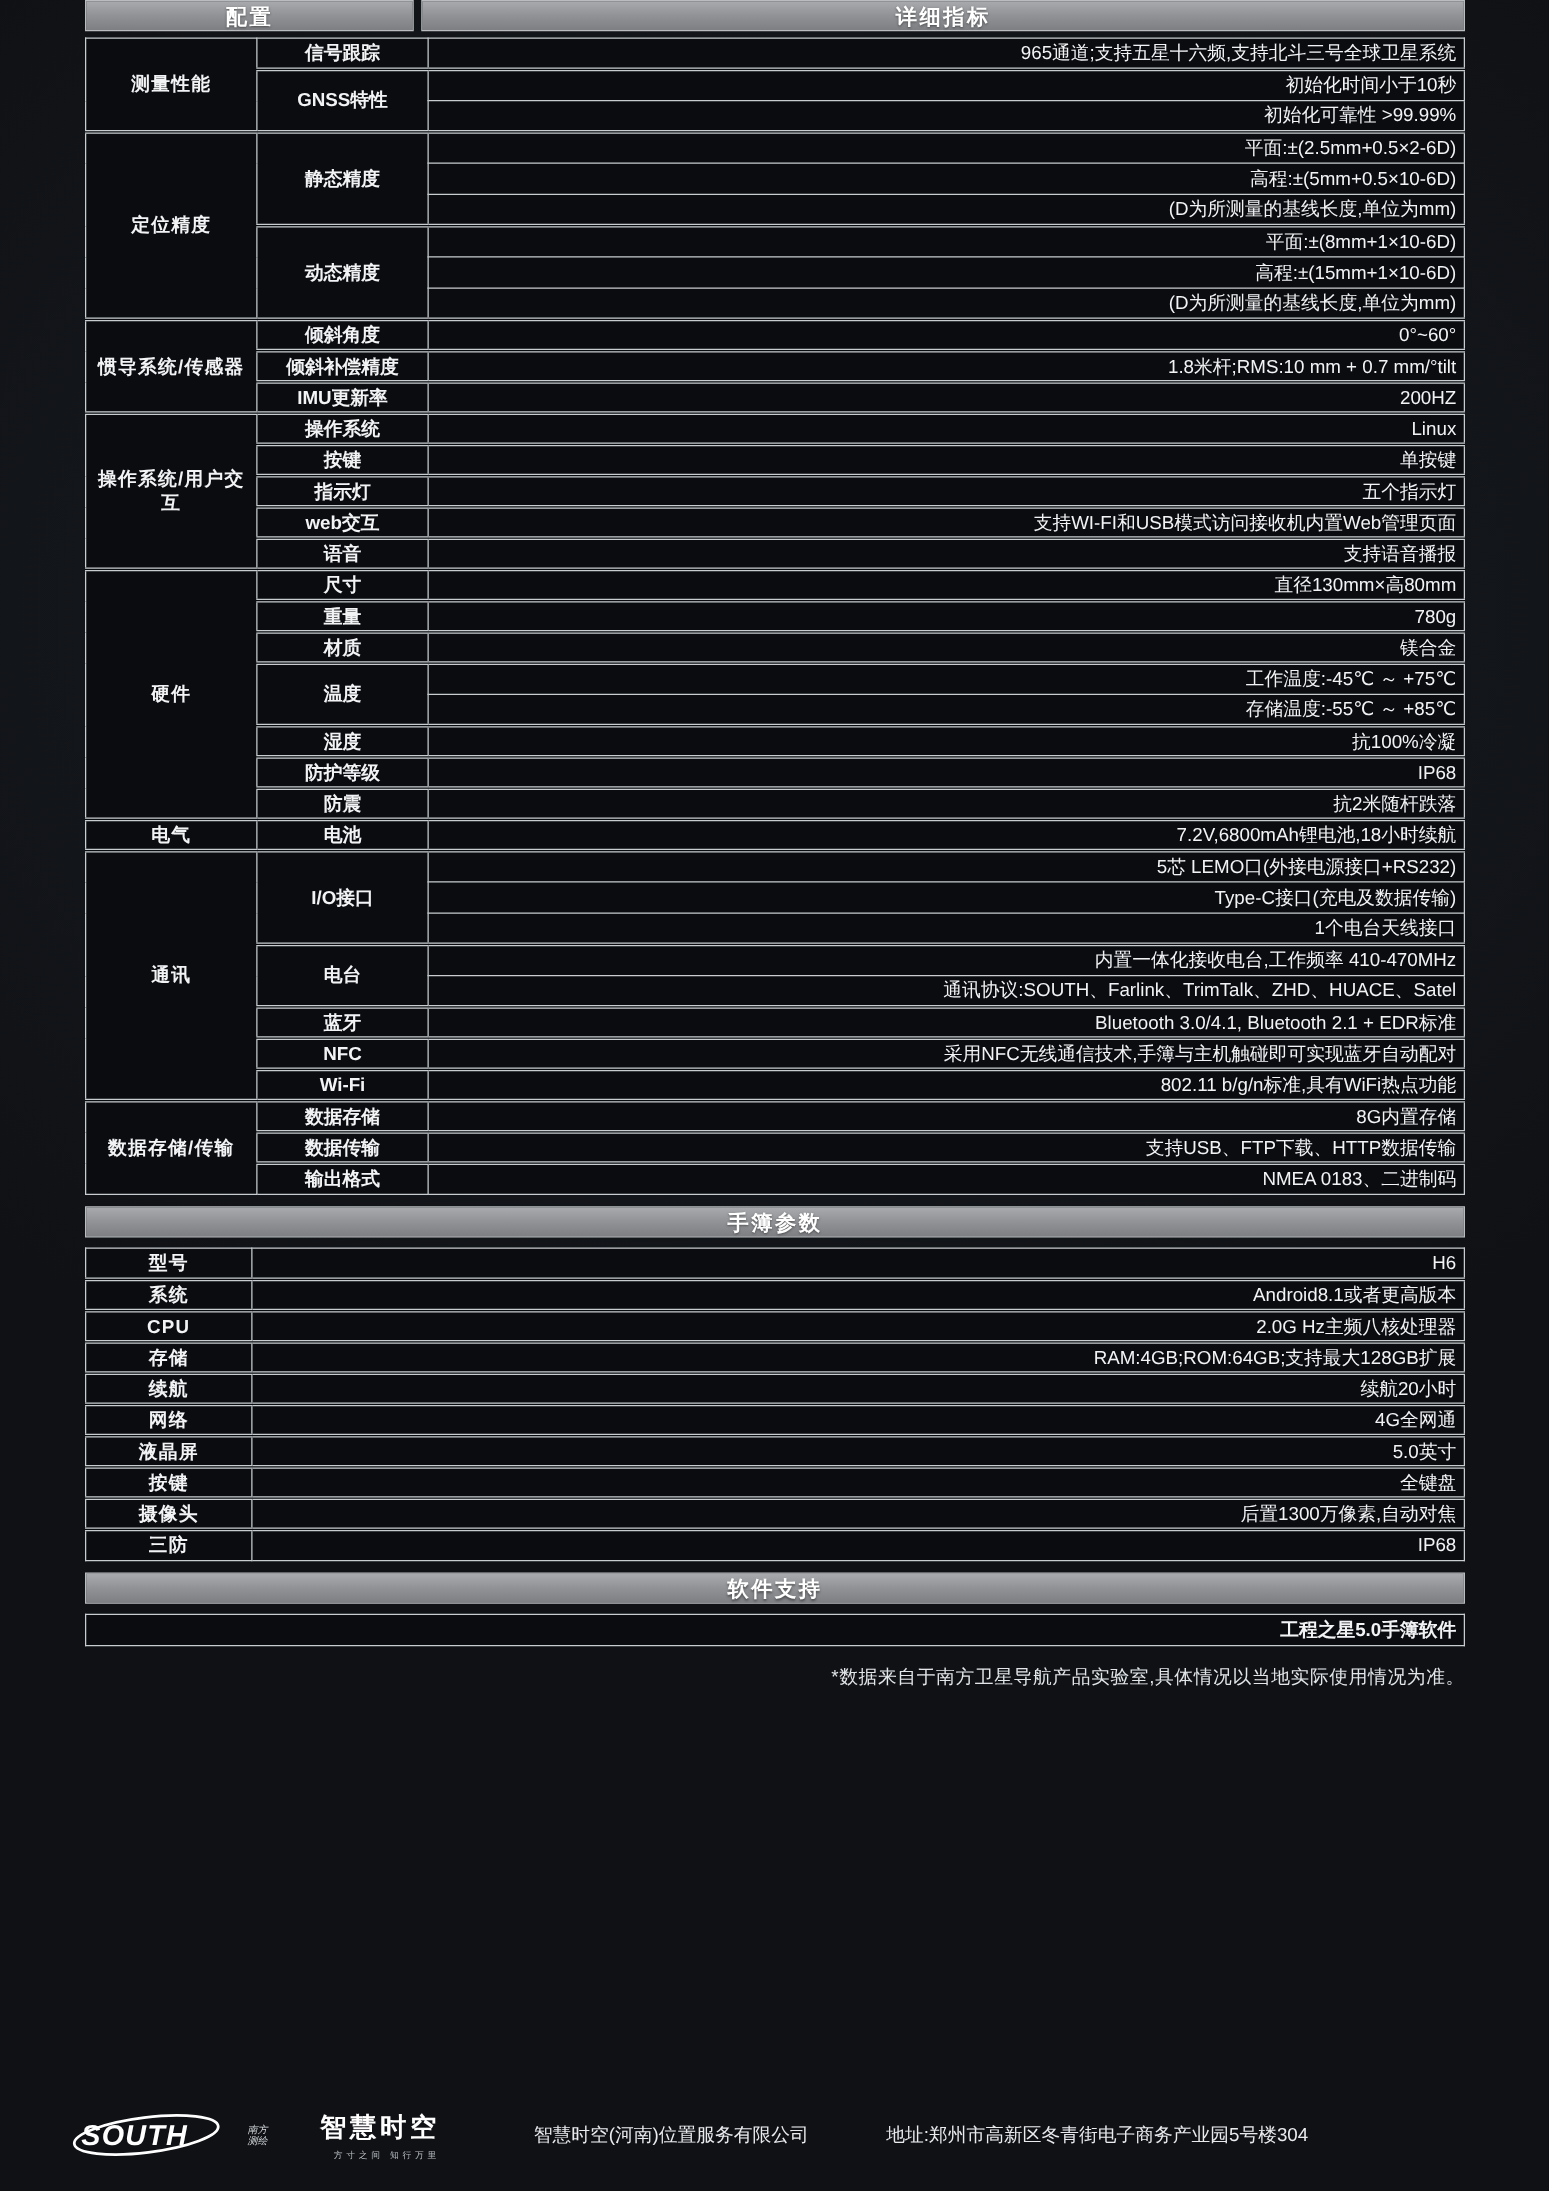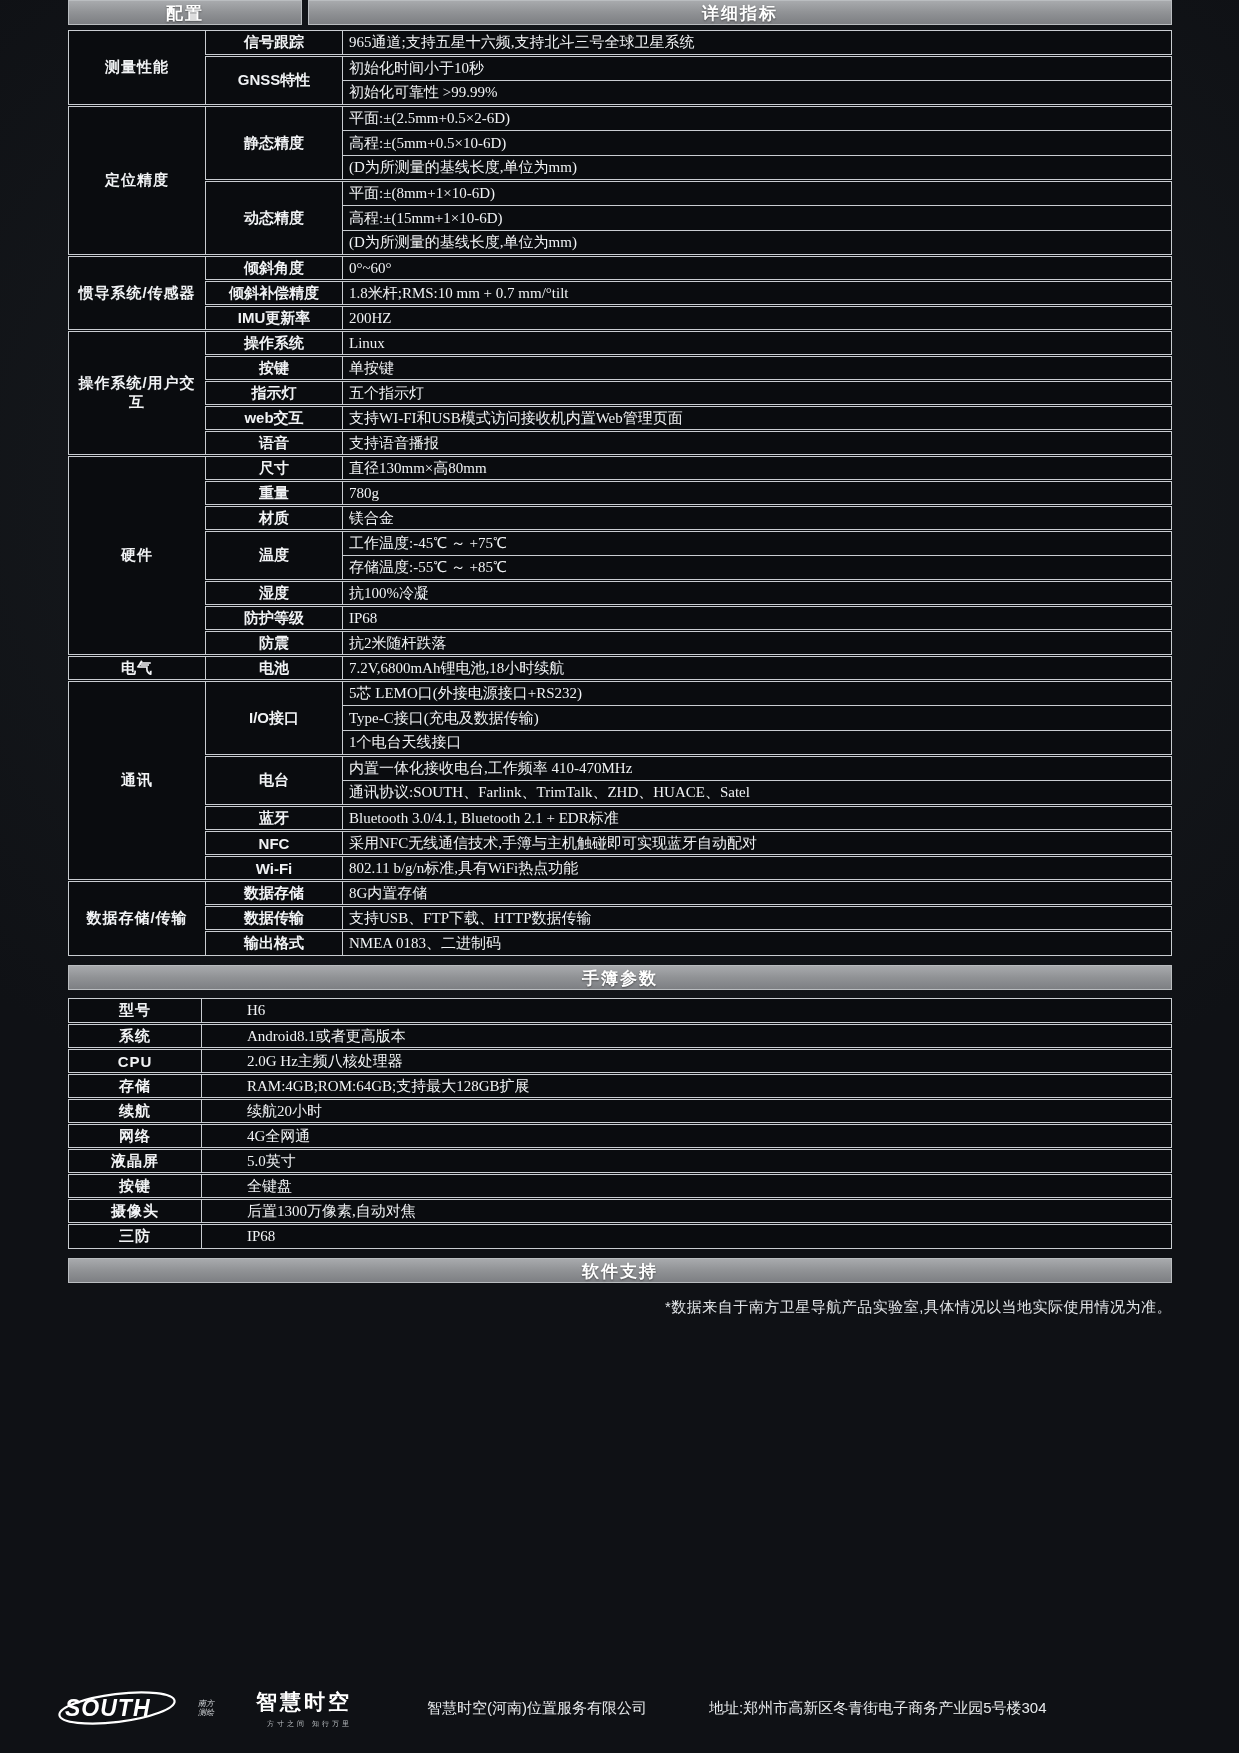--- a/index.html
+++ b/index.html
@@ -10,30 +10,30 @@
   }
   .content{position:absolute;top:0;left:68px;width:1104px;}
   .page-title{font-size:29px;font-weight:bold;letter-spacing:2px;margin:16px 0 15px -6px;color:#ffffff;}
   .banner{
     background:linear-gradient(180deg,#a8aaad 0%,#919396 48%,#7d7f83 100%);
     border:1px solid #babdc0;color:#ffffff;font-weight:bold;font-size:17px;
     text-align:center;height:25px;line-height:25px;letter-spacing:2px;
     text-shadow:0 1px 2px rgba(0,0,0,.45);box-sizing:border-box;
   }
   .spec-header{display:flex;gap:6px;margin-bottom:5px;}
-  .config-header{width:234px;flex:none;}
+  .config-header{width:263px;flex:none;}
   .detail-header{flex:1;}
   table.spec{border-collapse:collapse;width:1104px;table-layout:fixed;background:#0a0c0f;}
   table.spec td{
     border:1px solid #c9cdd1;font-size:15px;color:#f1f3f5;height:25px;
     padding:1px 6px;vertical-align:middle;box-sizing:border-box;
   }
   td.cat{text-align:center;font-weight:bold;letter-spacing:1px;}
   td.sub{text-align:center;font-weight:bold;}
-  td.val{padding-left:24px;text-align:left;font-weight:normal;font-family:Liberation Serif, serif;}
+  td.val{padding-left:24px;text-align:right;font-weight:normal;}
   tr.item-sep td, tr.group-sep td{border-top:3px double #c9cdd1;}
   table.kv td.val{padding-left:45px;}
   table.kv tr + tr td{border-top:3px double #c9cdd1;}
   .section-banner{margin:9px 0 8px 0;}
   .footnote{margin-top:15px;text-align:right;font-size:15px;color:#e3e6e9;letter-spacing:.5px;}
   .footer{position:absolute;left:55px;bottom:24px;width:1130px;display:flex;align-items:center;}
   .south-logo{display:flex;align-items:center;flex:none;font-style:italic;}
   .south-sub{font-size:8px;line-height:9px;color:#d9dcdf;margin-left:3px;}
   .brand{margin-left:42px;flex:none;text-align:right;}
   .brand-name{font-size:21px;font-weight:bold;letter-spacing:3px;color:#fff;}
@@ -264,20 +264,27 @@
       </tr>
       <tr>
         <td class="cat">三防</td>
         <td class="val">IP68</td>
       </tr>
     </tbody>
       </table>
 
     <div class="banner section-banner">软件支持</div>
 
+    <table class="spec">
+      <tbody>
+          <tr>
+        <td class="val" style="padding-left:14px;font-weight:bold">工程之星5.0手簿软件</td>
+      </tr>
+    </tbody>
+      </table>
 
     <div class="footnote">*数据来自于南方卫星导航产品实验室,具体情况以当地实际使用情况为准。</div>
   </div>
 
   <div class="footer">
     <div class="south-logo">
       <svg width="140" height="42" viewBox="0 0 140 42">
         <ellipse cx="62" cy="21" rx="58" ry="14" fill="none" stroke="#ffffff" stroke-width="2.2" transform="rotate(-7 62 21)" stroke-dasharray="250 70"></ellipse>
         <text x="10" y="29" font-size="23" font-weight="bold" fill="#ffffff" letter-spacing="1">SOUTH</text>
       </svg>

